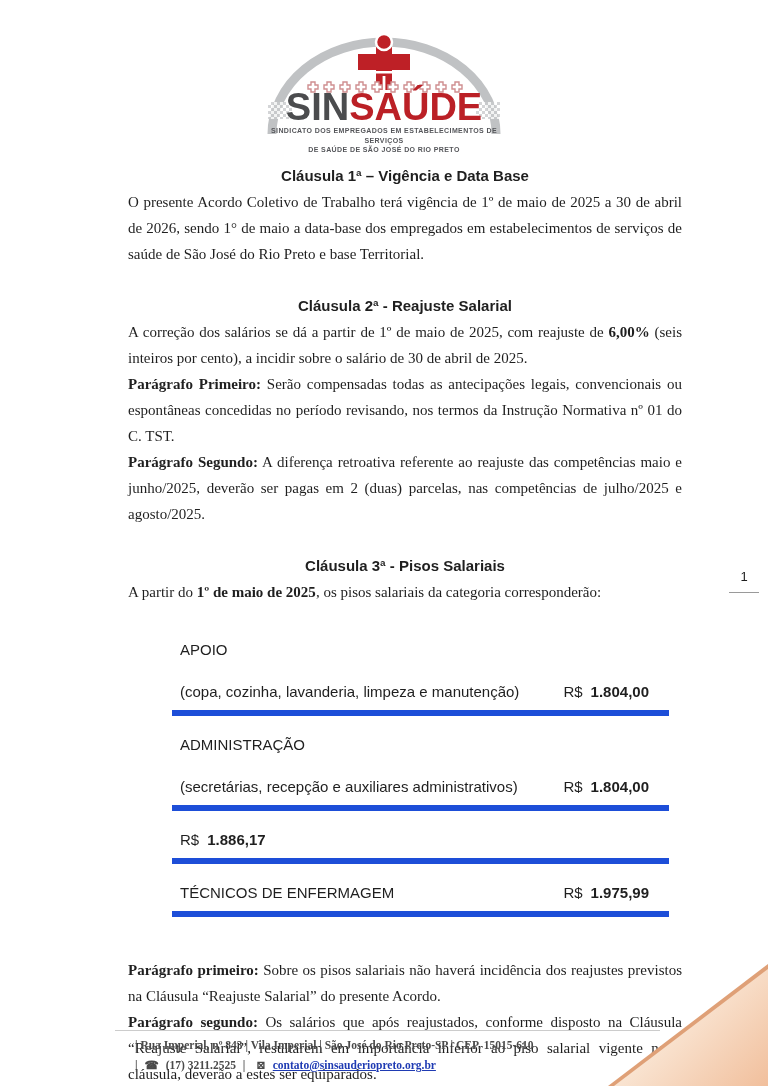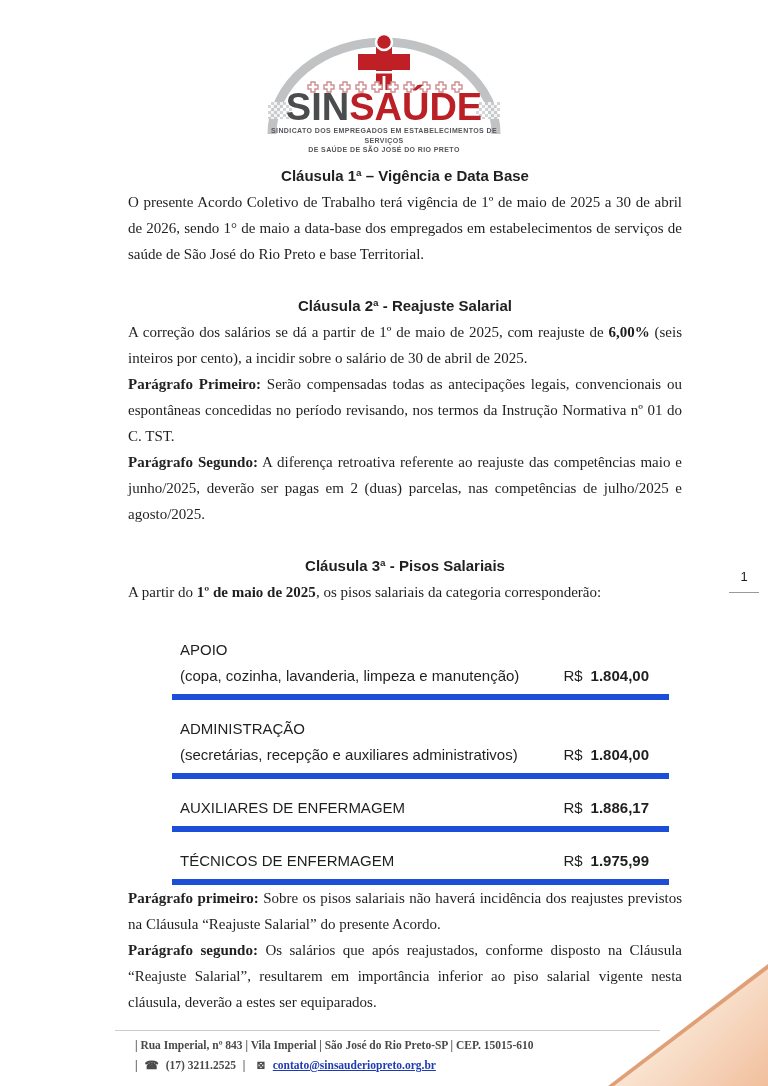--- a/index.html
+++ b/index.html
@@ -24,24 +24,24 @@
            font-size:15px;line-height:26px;text-align:justify;}
   .clause-heading{font-weight:bold;margin:26px 0 0 0;text-align:center;}
   .clause-heading.first{margin-top:0;}
   .para{margin:0;font-family:Liberation Serif, serif;}
 
   
   .salary{margin:32px 0 0 44px;width:497px;}
   .srow{border-bottom:6px solid #1d4ed8;padding:0 20px 5px 8px;margin-bottom:16px;text-align:left;}
   .srow:last-child{margin-bottom:0;}
   .srow-title{line-height:26px;}
-  .srow-main{display:flex;justify-content:space-between;line-height:26px;}
+  .srow-main{display:flex;justify-content:space-between;line-height:26px;margin-top:16px;}
   .srow-val b{margin-left:8px;}
 
-  .closing{}
+  .closing{margin-top:40px;}
 
   
   .pagenum{position:absolute;left:726px;top:566px;width:36px;text-align:center;
            font-size:13px;line-height:22px;color:#1f1f1f;}
   .pagenum-rule{margin:4px auto 0 auto;width:30px;border-bottom:1.5px solid #9a9a9a;}
 
   
   .footer{position:absolute;left:115px;top:1030px;width:545px;
           font-family:"Liberation Serif","DejaVu Serif",serif;font-weight:bold;
           font-size:11.5px;line-height:20px;color:#4a4a4a;
@@ -128,21 +128,20 @@
       <div class="srow">
         <div class="srow-title">ADMINISTRAÇÃO</div>
         <div class="srow-main">
           <span>(secretárias, recepção e auxiliares administrativos)</span>
           <span class="srow-val"><span>R$</span><b>1.804,00</b></span>
         </div>
       </div>
 
       <div class="srow">
         <div class="srow-main">
-          <span>AUXILIARES DE ENFERMAGEM</span>
           <span class="srow-val"><span>R$</span><b>1.886,17</b></span>
         </div>
       </div>
 
       <div class="srow">
         <div class="srow-main">
           <span>TÉCNICOS DE ENFERMAGEM</span>
           <span class="srow-val"><span>R$</span><b>1.975,99</b></span>
         </div>
       </div>

